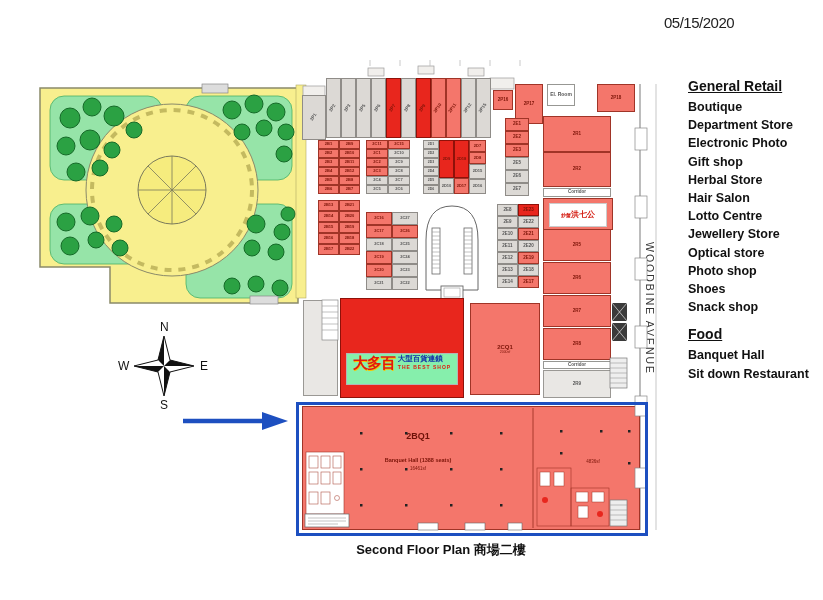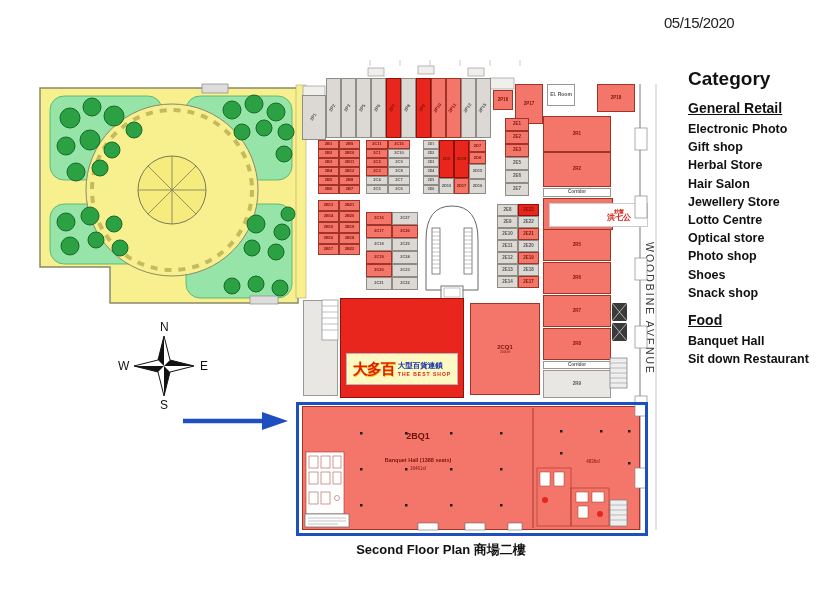--- a/index.html
+++ b/index.html
@@ -26,31 +26,31 @@
   #hall .t2{position:absolute;left:40px;top:50px;width:150px;text-align:center;
         font-size:5.5px;font-weight:700;color:#7c1408;}
   #hall .t3{position:absolute;left:40px;top:59px;width:150px;text-align:center;
         font-size:4.5px;color:#7c1408;}
   #hall .t4{position:absolute;left:260px;top:52px;width:60px;text-align:center;
         font-size:4.5px;color:#7c1408;}
   #bluebox{position:absolute;left:296px;top:402px;width:346px;height:128px;
         border:3px solid #1d4fc0;z-index:6;pointer-events:none;}
   #shop{position:absolute;left:340px;top:298px;width:122px;height:98px;background:#e8261d;
         border:1px solid #8f1109;z-index:2;}
-  #shop .banner{position:absolute;left:5px;top:54px;width:110px;height:30px;background:#fef9c3;
-        border:1px solid #b5b5b5;display:flex;align-items:center;justify-content:center;gap:3px;}
+  #shop .banner{position:absolute;left:5px;top:54px;width:110px;height:30px;background:#86efac;
+        border:1px solid #b5b5b5;display:flex;justify-content:center;gap:3px;}
   #shop .big{font-size:15px;font-weight:700;color:#e11a0e;letter-spacing:-1px;
         text-shadow:0.5px 0.5px 0 #f7c400;}
   #shop .sub{display:flex;flex-direction:column;align-items:flex-start;}
   #shop .cn{font-size:7.5px;font-weight:700;color:#1433a8;}
   #shop .en{font-size:5px;font-weight:700;color:#e11a0e;letter-spacing:1px;}
   #rest{position:absolute;left:543px;top:198px;width:68px;height:30px;background:#f4766b;
         border:0.5px solid #a03427;z-index:2;}
   #rest .inner{position:absolute;left:5px;top:4px;width:56px;height:22px;background:#fff;
-        border:0.5px solid #ccc;display:flex;flex-direction:column;align-items:center;justify-content:center;padding-left:41px;}
+        border:0.5px solid #ccc;display:flex;flex-direction:row;align-items:center;justify-content:center;}
   #rest .r1{font-size:5px;font-weight:700;color:#d41b10;line-height:1;}
   #rest .r2{font-size:8px;font-weight:700;color:#d41b10;line-height:1;}
   #fg-svg{z-index:5;pointer-events:none;}
   .txt{position:absolute;z-index:7;color:#111;}
   #date{left:664px;top:14px;font-size:15px;letter-spacing:-0.5px;color:#222;}
   #legend{left:688px;top:68px;width:132px;}
   #legend .leg-title{font-size:19px;font-weight:700;margin-bottom:6px;}
   .leg-head{font-size:14px;font-weight:700;text-decoration:underline;margin:10px 0 4px 0;}
   .leg-item{font-size:12.5px;font-weight:700;line-height:18.2px;white-space:nowrap;}
   #street{left:644px;top:242px;height:160px;writing-mode:vertical-rl;font-size:10.5px;
@@ -563,29 +563,30 @@
     </g>
     <g>
       <line x1="183" y1="421" x2="264" y2="421" stroke="#1d4fc0" stroke-width="4.5"></line>
       <polygon points="262,412 288,421 262,430" fill="#1d4fc0"></polygon>
     </g>
   </svg>
 
   <div id="date" class="txt">05/15/2020</div>
 
   <div id="legend" class="txt">
-    <div class="leg-title">Category</div>
     <div>
         <div class="leg-head">General Retail</div>
+        <div class="leg-item">Boutique</div>
+        <div class="leg-item">Department Store</div>
         <div class="leg-item">Electronic Photo</div>
         <div class="leg-item">Gift shop</div>
         <div class="leg-item">Herbal Store</div>
         <div class="leg-item">Hair Salon</div>
+        <div class="leg-item">Lotto Centre</div>
         <div class="leg-item">Jewellery Store</div>
-        <div class="leg-item">Lotto Centre</div>
         <div class="leg-item">Optical store</div>
         <div class="leg-item">Photo shop</div>
         <div class="leg-item">Shoes</div>
         <div class="leg-item">Snack shop</div>
         <div class="leg-head">Food</div>
         <div class="leg-item">Banquet Hall</div>
         <div class="leg-item">Sit down Restaurant</div>
       </div>
   </div>
 

